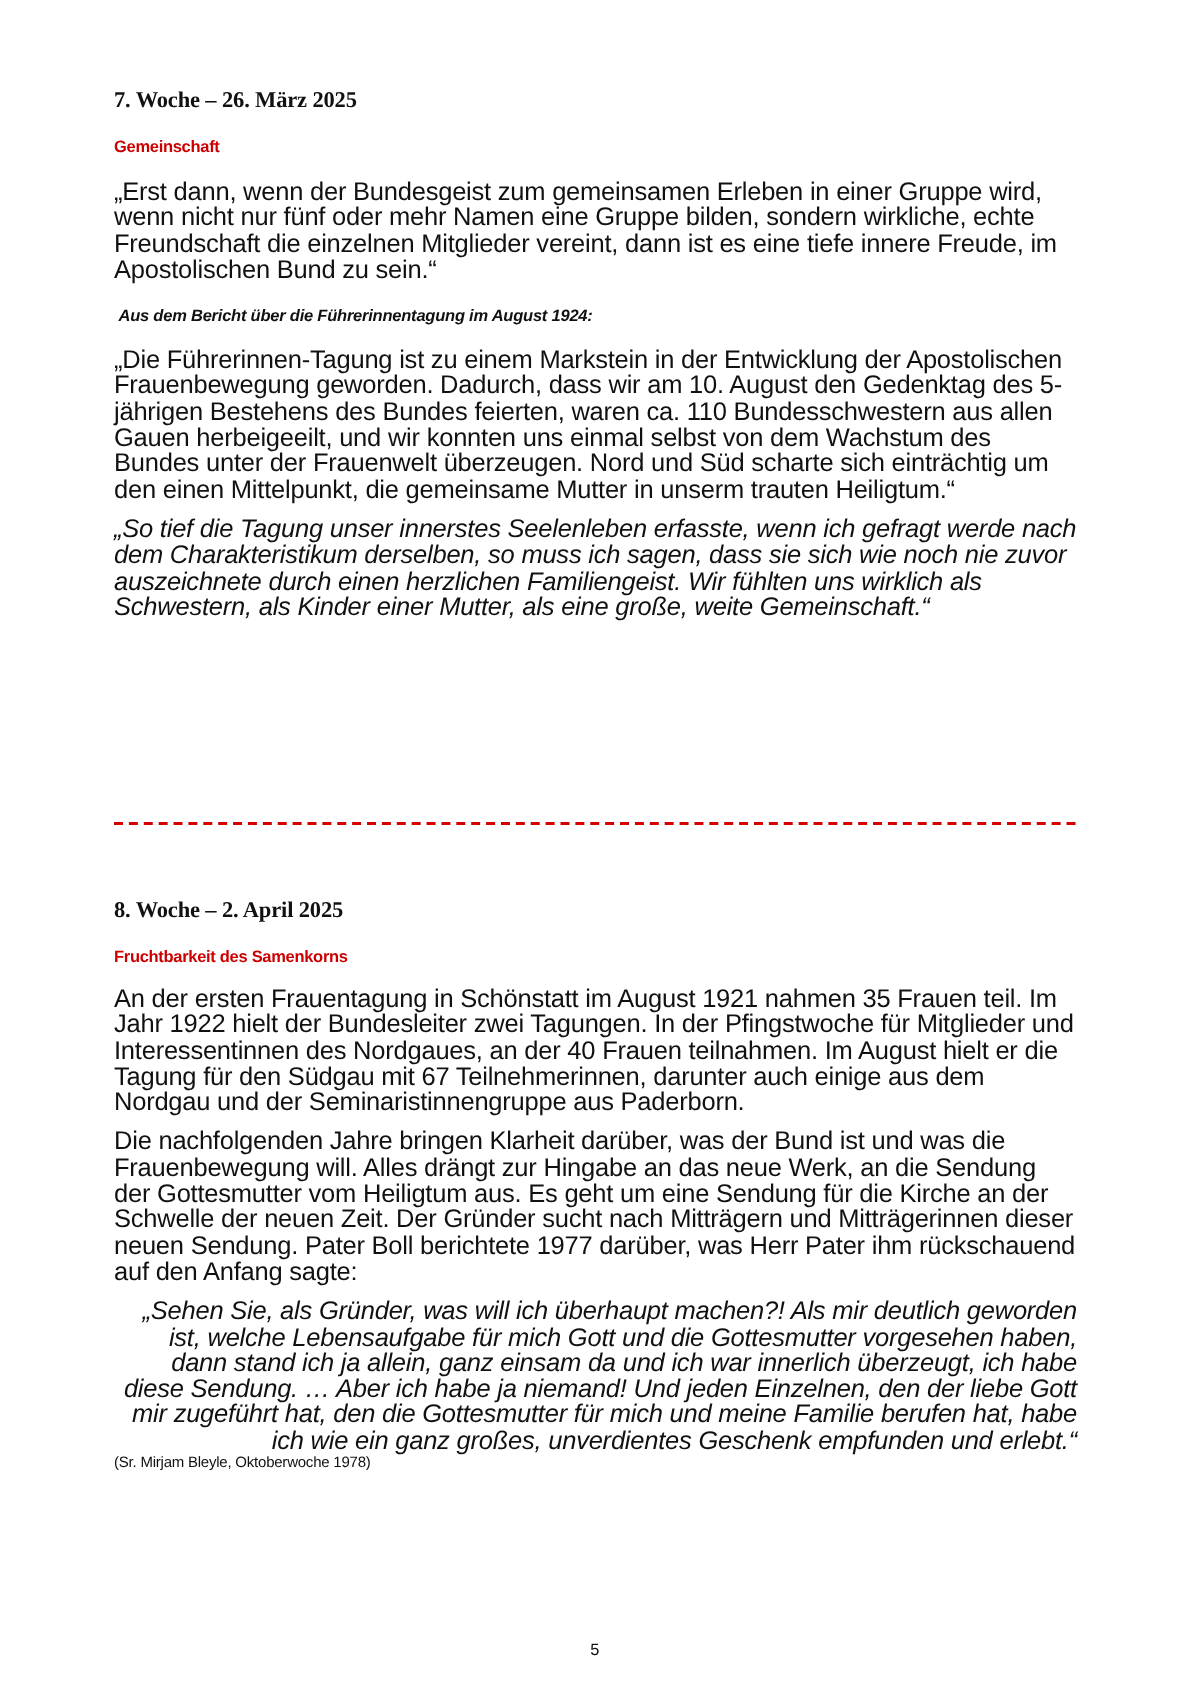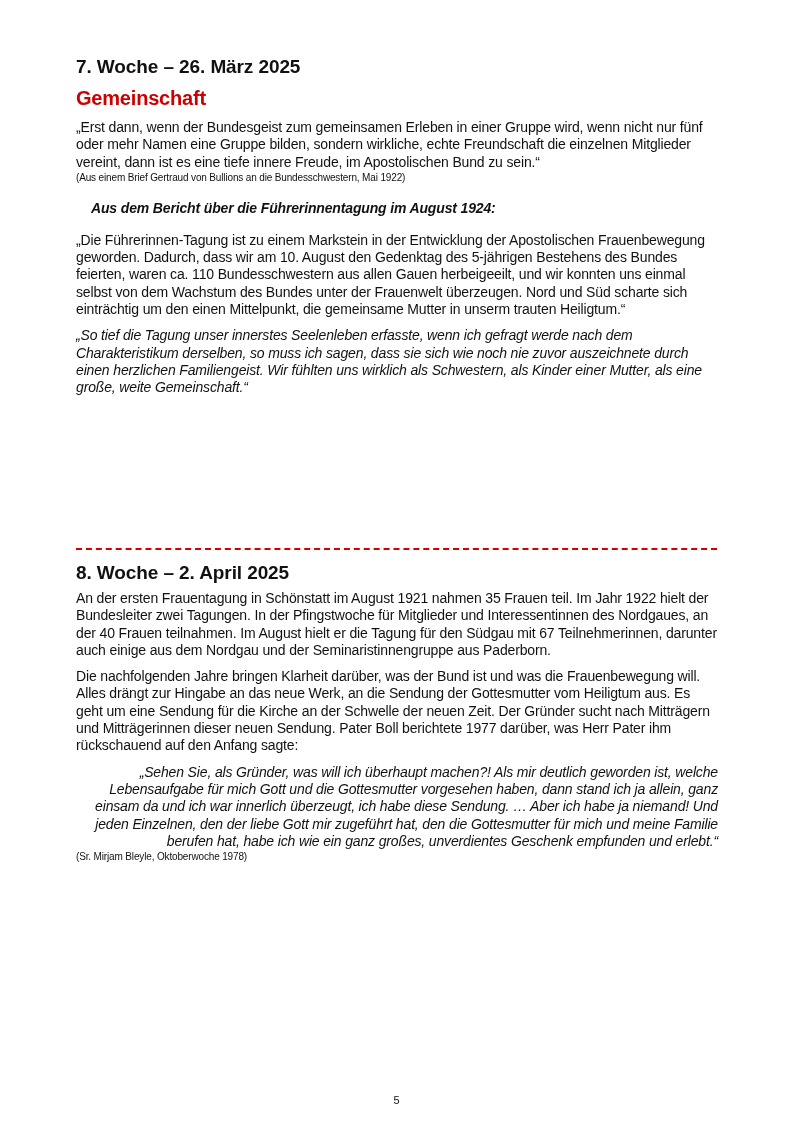--- a/index.html
+++ b/index.html
@@ -15,90 +15,91 @@
       font-family: "Liberation Sans", "DejaVu Sans", sans-serif;
       color: #111111;
     }
     .page {
       position: absolute;
       left: 76px;
       top: 58px;
       width: 642px;
     }
     .week-label {
-      font-size: 19px;
+      font-size: 15px;
       font-weight: bold;
       margin: 0;
       line-height: 18px;
       letter-spacing: -0.1px;
+      font-family: Liberation Serif, serif;
     }
     .section-title {
-      font-size: 20px;
+      font-size: 11px;
       font-weight: bold;
       color: #cc0000;
       margin: 11px 0 0 0;
       line-height: 22px;
       letter-spacing: -0.2px;
     }
     .para {
-      font-size: 14px;
+      font-size: 17px;
       line-height: 17.3px;
       margin: 0;
       letter-spacing: -0.15px;
     }
     .source {
       font-size: 10px;
       line-height: 14px;
       margin: 0;
       letter-spacing: -0.15px;
     }
     .italic { font-style: italic; text-align: right; }
     .subheading {
-      font-size: 14px;
+      font-size: 11px;
       font-weight: bold;
       font-style: italic;
       line-height: 18px;
-      margin: 15px;
+      margin: 3px;
       letter-spacing: -0.15px;
     }
     .divider {
       position: absolute;
       left: 76px;
       top: 548px;
       width: 641px;
       height: 0;
       border-top: 2px dashed #d40000;
     }
     .page-number {
       position: absolute;
       top: 1094px;
       left: 0;
       width: 793px;
       text-align: center;
       font-size: 11px;
     }
     #sec1 { top: 58px; }
-    #sec2 { top: 564px; }
+    #sec2 { top: 598px; }
   </style>
 </head>
 <body>
 
 <div class="page" id="sec1">
   <p class="week-label">7. Woche – 26. März 2025</p>
   <h2 class="section-title">Gemeinschaft</h2>
   <p class="para" style="margin-top:10px;">„Erst dann, wenn der Bundesgeist zum gemeinsamen Erleben in einer Gruppe wird, wenn nicht nur fünf oder mehr Namen eine Gruppe bilden, sondern wirkliche, echte Freundschaft die einzelnen Mitglieder vereint, dann ist es eine tiefe innere Freude, im Apostolischen Bund zu sein.“</p>
-  <p class="source">(Aus einem Brief Gertraud von Bullions an die Bundesschwestern, Mai 1922)</p>
   <p class="subheading" style="margin-top:14px;">Aus dem Bericht über die Führerinnentagung im August 1924:</p>
   <p class="para" style="margin-top:11px;">„Die Führerinnen-Tagung ist zu einem Markstein in der Entwicklung der Apostolischen Frauenbewegung geworden. Dadurch, dass wir am 10. August den Gedenktag des 5-jährigen Bestehens des Bundes feierten, waren ca. 110 Bundesschwestern aus allen Gauen herbeigeeilt, und wir konnten uns einmal selbst von dem Wachstum des Bundes unter der Frauenwelt überzeugen. Nord und Süd scharte sich einträchtig um den einen Mittelpunkt, die gemeinsame Mutter in unserm trauten Heiligtum.“</p>
   <p class="para" style="margin-top:9px;font-style:italic;">„So tief die Tagung unser innerstes Seelenleben erfasste, wenn ich gefragt werde nach dem Charakteristikum derselben, so muss ich sagen, dass sie sich wie noch nie zuvor auszeichnete durch einen herzlichen Familiengeist. Wir fühlten uns wirklich als Schwestern, als Kinder einer Mutter, als eine große, weite Gemeinschaft.“</p>
 </div>
 
 <div class="divider"></div>
 
 <div class="page" id="sec2">
   <p class="week-label">8. Woche – 2. April 2025</p>
+  <h2 class="section-title">Fruchtbarkeit des Samenkorns</h2>
   <p class="para" style="margin-top:8px;">An der ersten Frauentagung in Schönstatt im August 1921 nahmen 35 Frauen teil. Im Jahr 1922 hielt der Bundesleiter zwei Tagungen. In der Pfingstwoche für Mitglieder und Interessentinnen des Nordgaues, an der 40 Frauen teilnahmen. Im August hielt er die Tagung für den Südgau mit 67 Teilnehmerinnen, darunter auch einige aus dem Nordgau und der Seminaristinnengruppe aus Paderborn.</p>
   <p class="para" style="margin-top:9px;">Die nachfolgenden Jahre bringen Klarheit darüber, was der Bund ist und was die Frauenbewegung will. Alles drängt zur Hingabe an das neue Werk, an die Sendung der Gottesmutter vom Heiligtum aus. Es geht um eine Sendung für die Kirche an der Schwelle der neuen Zeit. Der Gründer sucht nach Mitträgern und Mitträgerinnen dieser neuen Sendung. Pater Boll berichtete 1977 darüber, was Herr Pater ihm rückschauend auf den Anfang sagte:</p>
   <p class="para italic" style="margin-top:9px;">„Sehen Sie, als Gründer, was will ich überhaupt machen?! Als mir deutlich geworden ist, welche Lebensaufgabe für mich Gott und die Gottesmutter vorgesehen haben, dann stand ich ja allein, ganz einsam da und ich war innerlich überzeugt, ich habe diese Sendung. … Aber ich habe ja niemand! Und jeden Einzelnen, den der liebe Gott mir zugeführt hat, den die Gottesmutter für mich und meine Familie berufen hat, habe ich wie ein ganz großes, unverdientes Geschenk empfunden und erlebt.“</p>
   <p class="source">(Sr. Mirjam Bleyle, Oktoberwoche 1978)</p>
 </div>
 
 <div class="page-number">5</div>
 
 </body></html>

